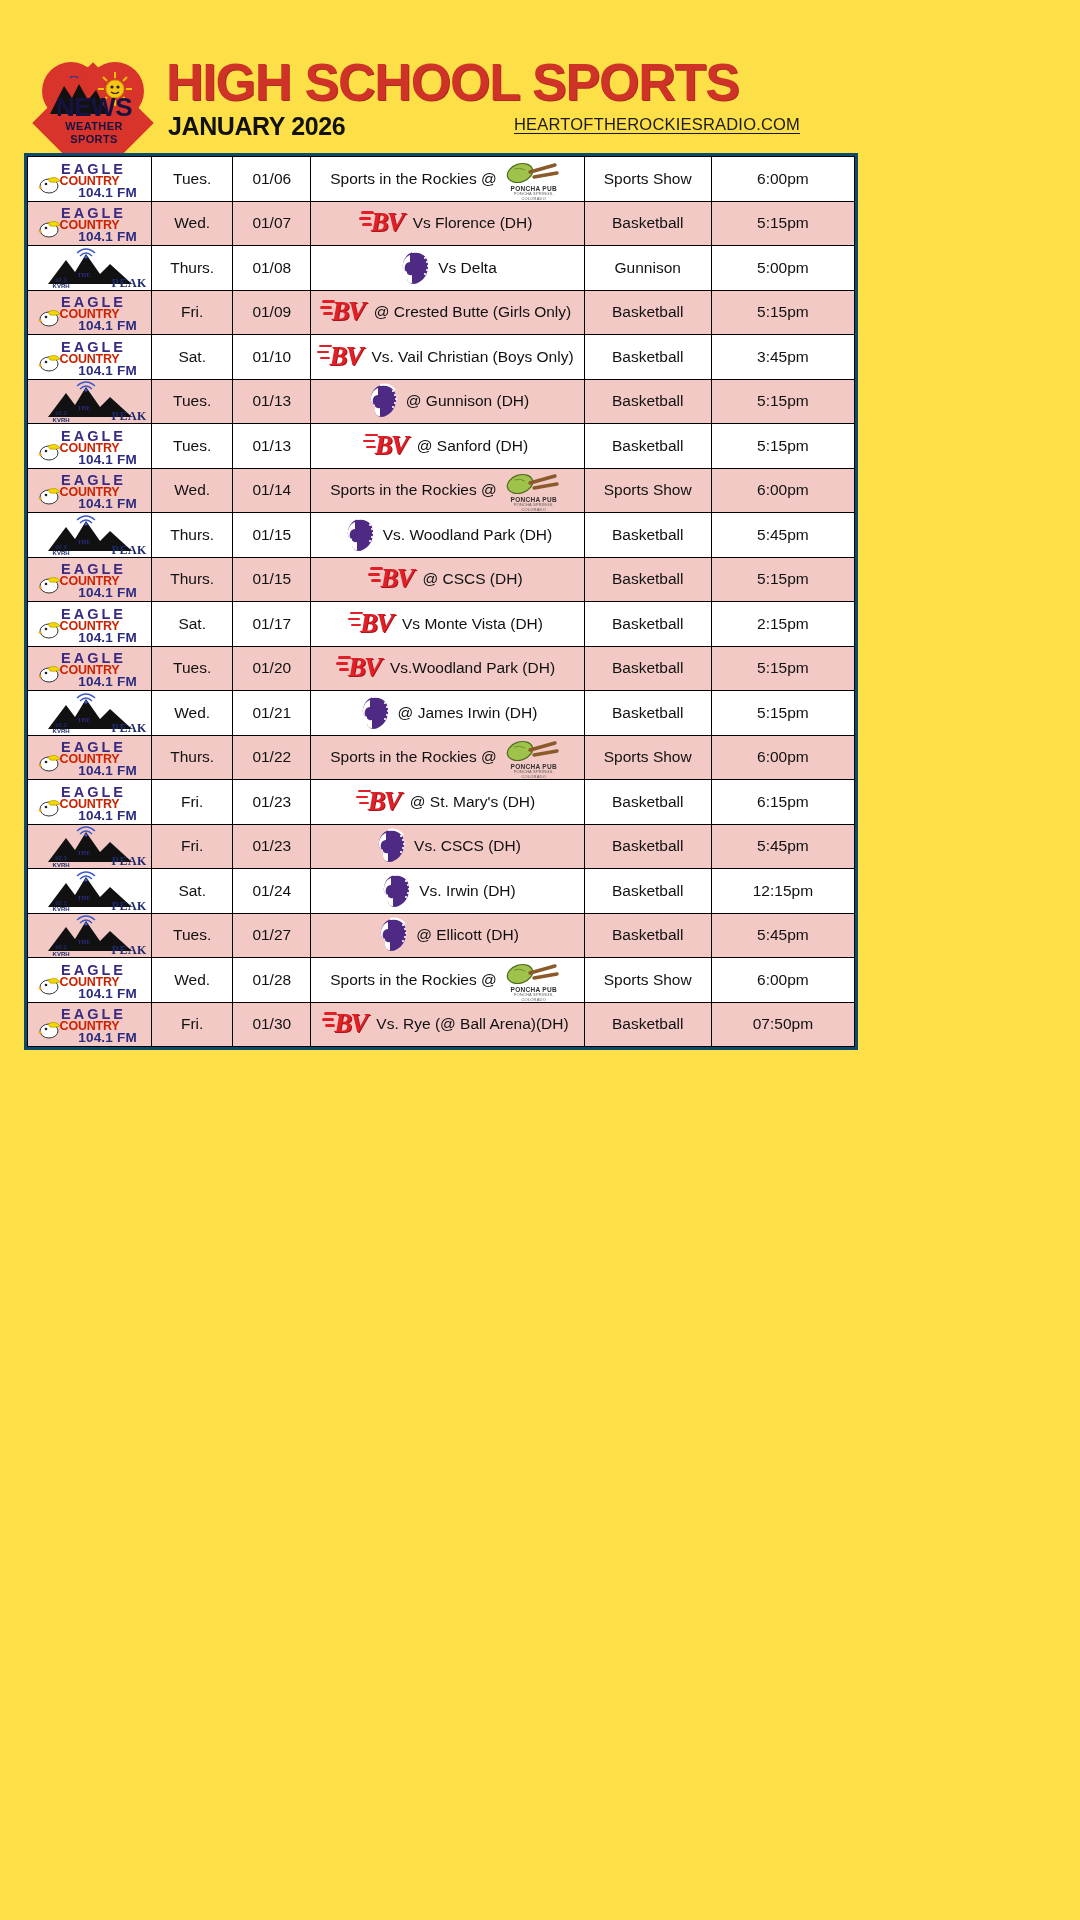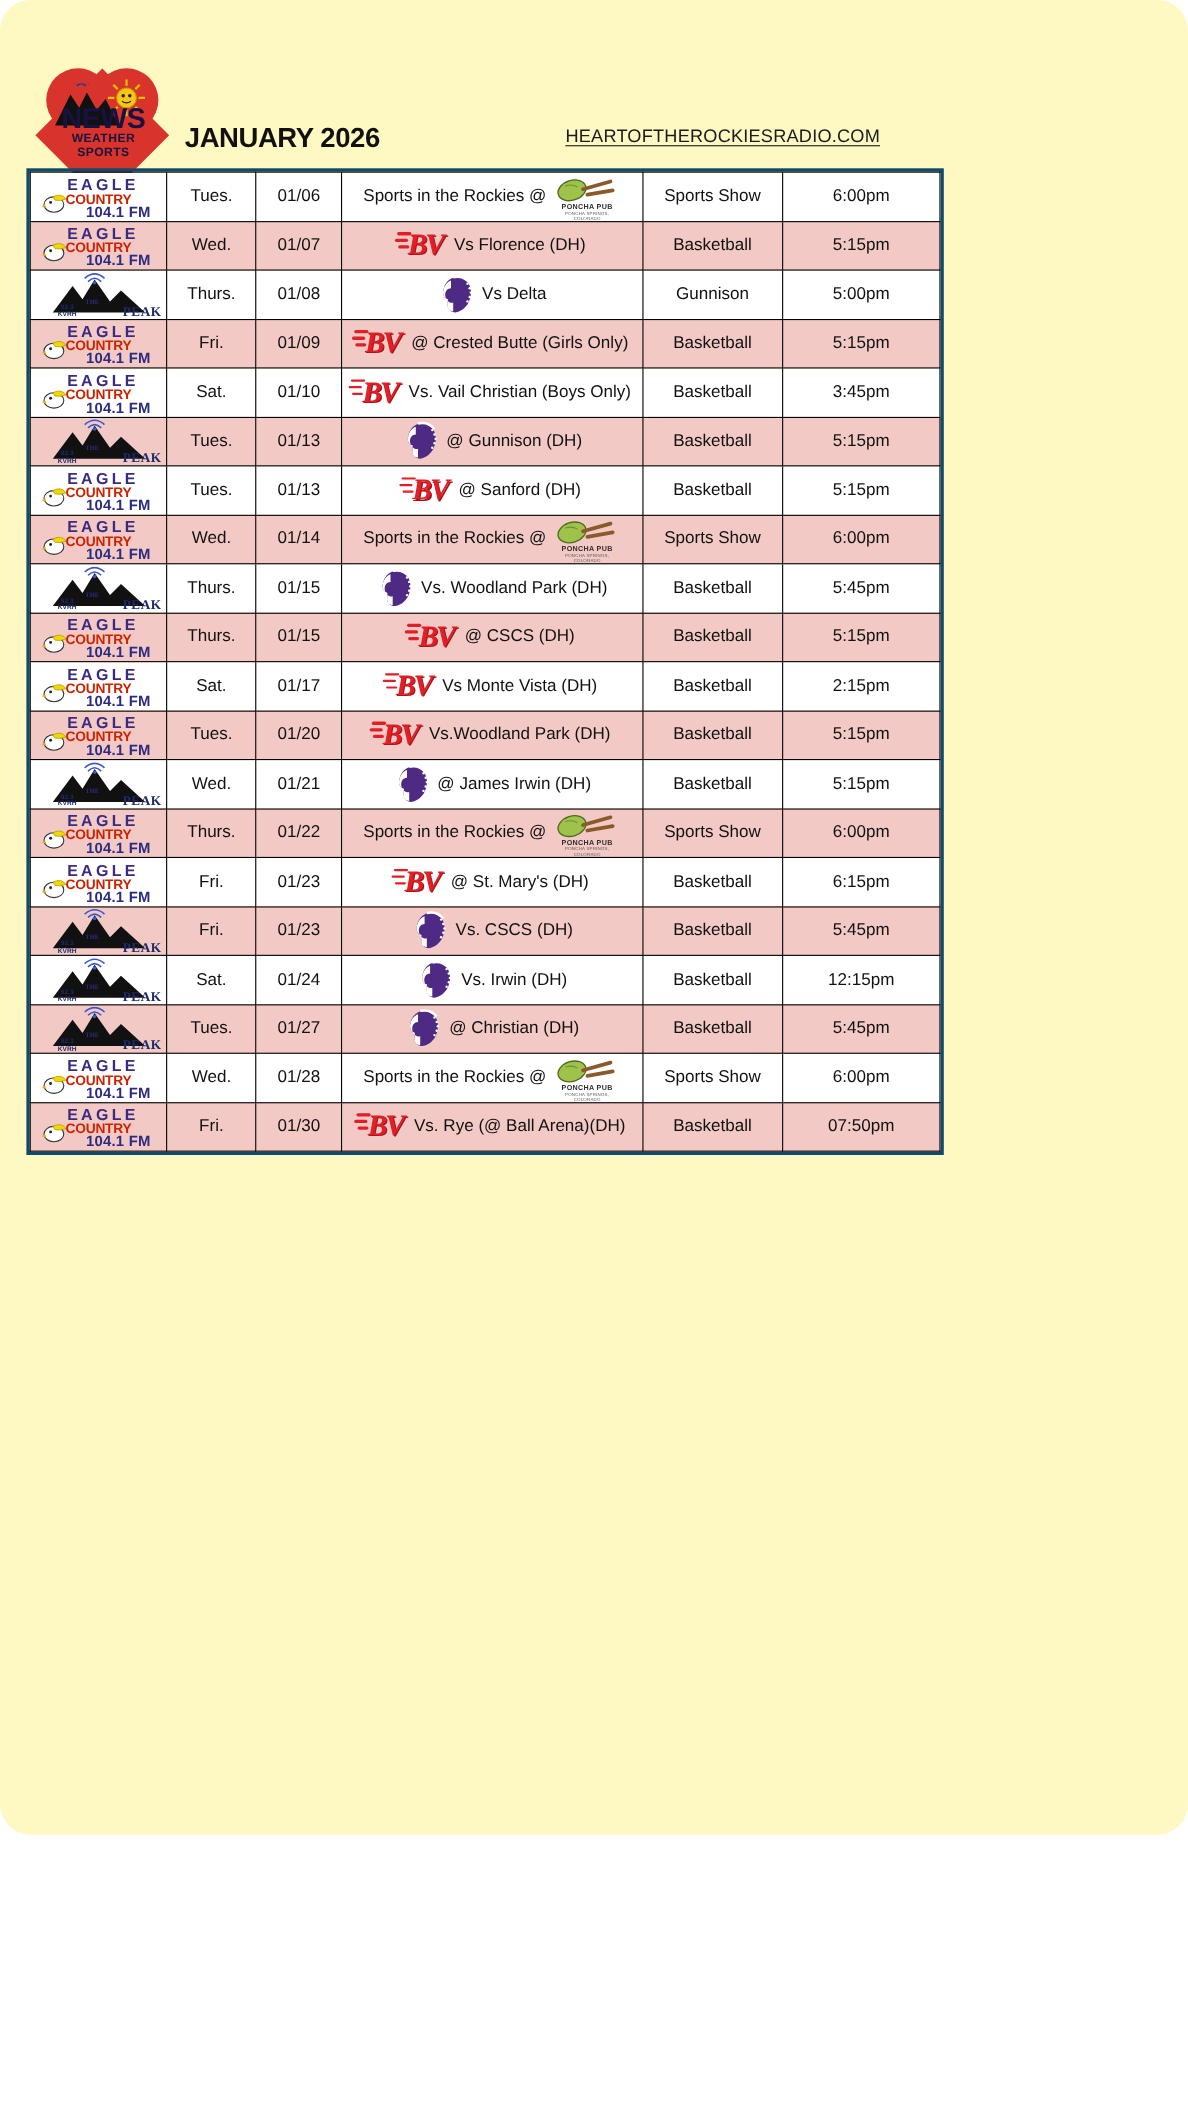--- a/index.html
+++ b/index.html
@@ -2,21 +2,21 @@
 <html><head>
 <meta charset="utf-8">
 <style>
   * { box-sizing: border-box; margin: 0; padding: 0; }
   html, body {
     width: 1080px; height: 1920px;
     background: #ffffff;
     font-family: "Liberation Sans", sans-serif;
     overflow: hidden;
   }
-  #page { position: relative; width: 1080px; height: 1668px; background:#fef9c3;border-radius:28px; }
+  #page { position: relative; width: 1080px; height: 1920px; background:#fde047; }
 
   
   .header { position: relative; height: 150px; }
 
   .logo-wrap {
     position: absolute; left: 34px; top: 36px;
     width: 120px; height: 120px;
   }
   .heart {
     position: absolute; left: 8px; top: 18px;
@@ -188,20 +188,21 @@
           <path d="M13 20 Q17 23 21 20" stroke="#222" stroke-width="1.2" fill="none"></path>
         </svg>
       </div>
       <div class="logo-text">
         <div class="t1">NEWS</div>
         <div class="t2">WEATHER</div>
         <div class="t3">SPORTS</div>
       </div>
     </div>
 
+    <div class="title">HIGH SCHOOL SPORTS</div>
     <div class="subtitle">JANUARY 2026</div>
     <div class="site-url">HEARTOFTHEROCKIESRADIO.COM</div>
   </div>
 
   <div class="tbl-wrap">
     <table>
       <colgroup>
         <col class="c-station">
           <col class="c-day">
           <col class="c-date">
@@ -836,21 +837,21 @@
                     <path d="M11 14 C8 15 8 20 11 21 C13 21 14 19 14 17 C14 15 13 14 11 14 Z" fill="#4e2a84"></path>
                     <path d="M14 2 Q23 0 29 7" stroke="#ffffff" stroke-width="2.2" fill="none"></path>
                     <g fill="#ffffff">
                       <circle cx="27" cy="8" r="1.1"></circle>
                       <circle cx="29" cy="12" r="1.1"></circle>
                       <circle cx="30" cy="16" r="1.1"></circle>
                       <circle cx="29" cy="20" r="1.1"></circle>
                       <circle cx="27" cy="24" r="1.1"></circle>
                     </g>
                   </svg></span>
-                <span class="etext">@ Christian (DH)</span>
+                <span class="etext">@ Ellicott (DH)</span>
               </div>
             </td>
             <td>Basketball</td>
             <td>5:45pm</td>
           </tr>
           <tr class="odd">
             <td>
               <div class="station">
                 <div class="eagle">
                   <svg class="bird" viewBox="0 0 24 22">

